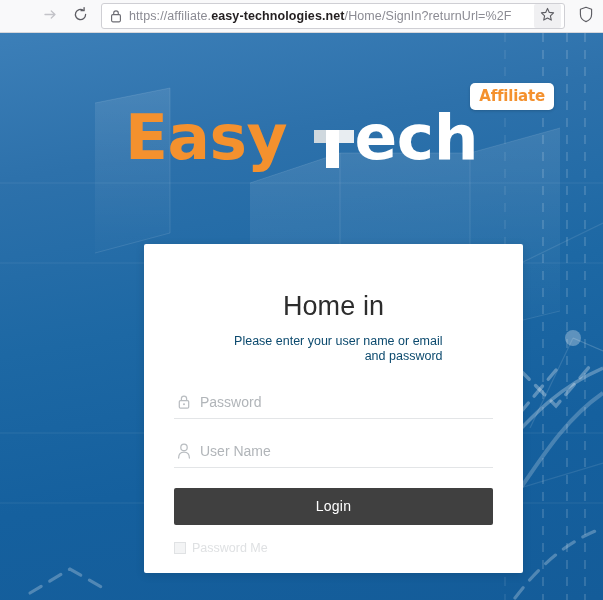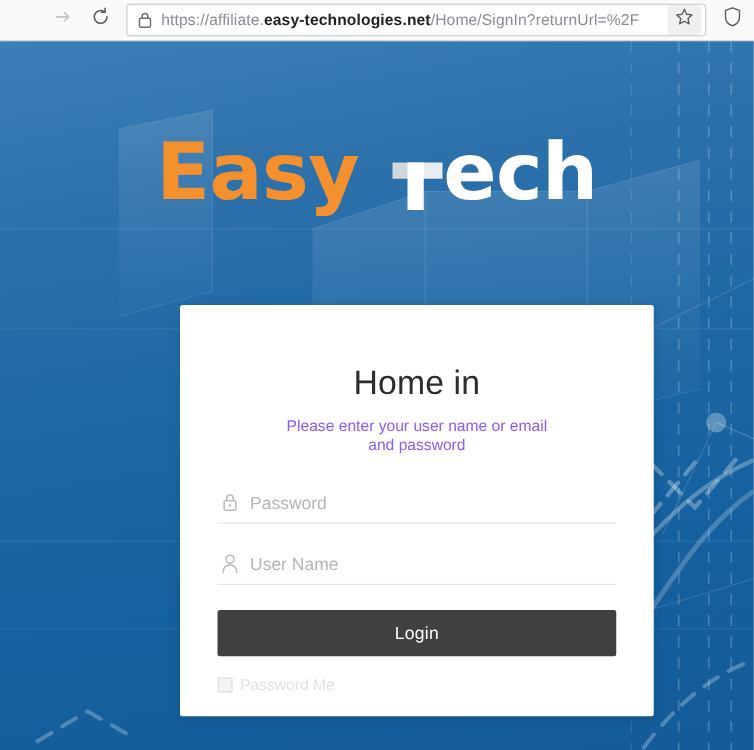--- a/index.html
+++ b/index.html
@@ -146,24 +146,24 @@
     margin-top: 47px;
     text-align: center;
     font-size: 27px;
     color: #2d2d2d;
     font-weight: normal;
     letter-spacing: 0.1px;
   }
   .card-sub {
     margin: 12px auto 0 auto;
     width: 218px;
-    text-align: center;
+    text-align: right;
     font-size: 12.5px;
     line-height: 1.18;
-    color: #8b5cf6;
+    color: #0c4a6e;
   }
   .form { margin: 26px 30px 0 30px; }
   .field {
     display: flex; align-items: center;
     border-bottom: 1px solid #e3e5e7;
     padding: 3px 0 7px 0;
     margin-bottom: 20px;
   }
   .field-ico {
     width: 19px; height: 18px;
@@ -323,20 +323,23 @@
   <div class="logo-wrap">
     <div class="logo-inner">
       <div class="logo-text">
         <span class="logo-easy">Easy</span>
         <span class="logo-t">
           <span class="bar-a"></span>
           <span class="bar-b"></span>
           <span class="stem"></span>
         </span><span class="logo-ech">ech</span>
       </div>
+      <div class="badge">
+        <span>Affiliate</span>
+      </div>
     </div>
   </div>
 
   <div class="card">
 
     <div class="card-title">Home in</div>
     <div class="card-sub">Please enter your user name or email and password</div>
 
     <div class="form">
 

